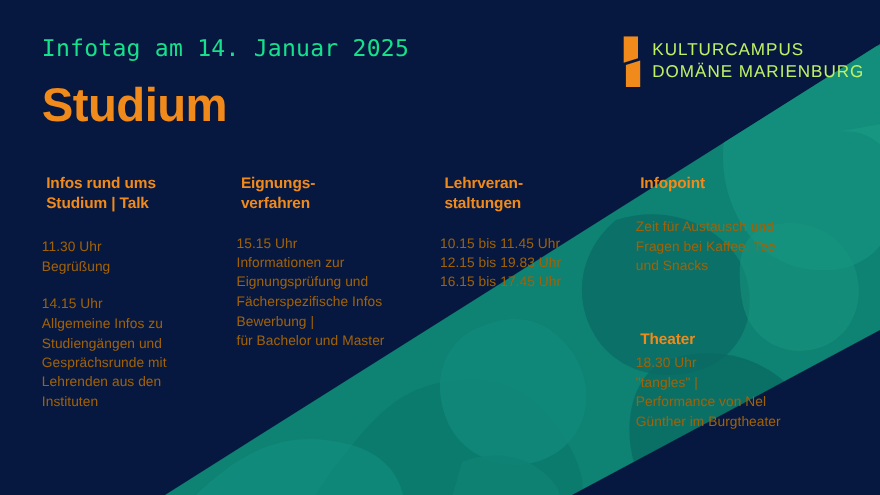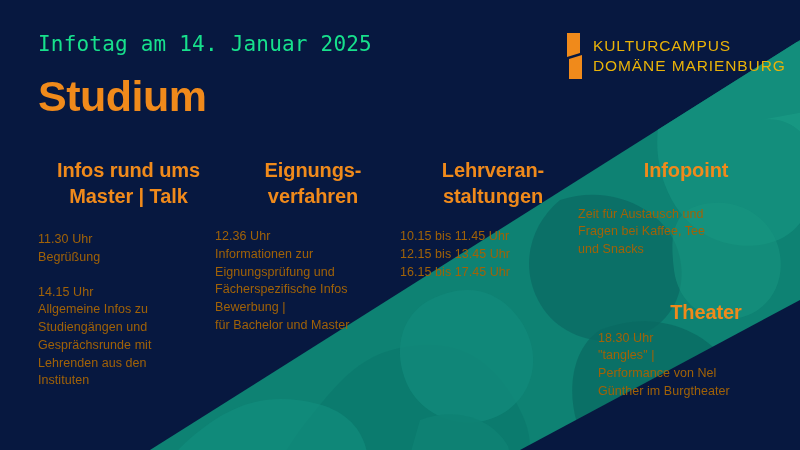--- a/index.html
+++ b/index.html
@@ -66,58 +66,57 @@
   .logo-text {
     display: flex;
     flex-direction: column;
     justify-content: center;
     gap: 3px;
   }
   .logo-line {
     font-size: 15.5px;
     font-weight: 400;
     letter-spacing: 0.9px;
-    color: #eab308;
+    color: #bef264;
     line-height: 1.08;
     white-space: nowrap;
   }
 
   
   .col {
     position: absolute;
     top: 158px;
   }
   .col-1 { left: 38px;  width: 165px; }
   .col-2 { left: 215px; width: 180px; }
   .col-3 { left: 400px; width: 170px; }
   .col-4 { left: 578px; width: 200px; }
 
   .col-head {
-    font-size: 20px;
+    font-size: 14px;
     font-weight: 700;
     line-height: 1.28;
     color: #F08A1B;
-    margin: 0 0 0 16px;
+    margin: 0 0 0 4px;
     letter-spacing: -0.1px;
-    text-align: center;
   }
   .block {
     margin-top: 22px;
     font-size: 12.5px;
     line-height: 1.42;
     color: #a16207;
     letter-spacing: 0.05px;
   }
   .block + .block { margin-top: 17px; }
   .block-tight { margin-top: 19px; }
   .block p { margin: 0; }
 
   .sub-section {
     position: absolute;
-    left: 598px;
+    left: 578px;
     top: 300px;
     width: 200px;
   }
   .sub-section .block { margin-top: 4px; }
 </style>
 </head>
 <body>
 
 <div id="poster">
 
@@ -167,21 +166,21 @@
     </svg>
     <div class="logo-text">
       <div class="logo-line">KULTURCAMPUS</div>
       <div class="logo-line">DOMÄNE MARIENBURG</div>
     </div>
   </div>
 
   <div class="col col-1">
     <div class="col-head">
       <span>Infos rund ums</span><br>
-      <span>Master | Talk</span>
+      <span>Studium | Talk</span>
     </div>
     <div class="block">
       <p>11.30 Uhr</p>
       <p>Begrüßung</p>
     </div>
     <div class="block">
       <p>14.15 Uhr</p>
       <p>Allgemeine Infos zu</p>
       <p>Studiengängen und</p>
       <p>Gesprächsrunde mit</p>
@@ -189,37 +188,37 @@
       <p>Instituten</p>
     </div>
   </div>
 
   <div class="col col-2">
     <div class="col-head">
       <span>Eignungs-</span><br>
       <span>verfahren</span>
     </div>
     <div class="block block-tight">
-      <p>12.36 Uhr</p>
+      <p>15.15 Uhr</p>
       <p>Informationen zur</p>
       <p>Eignungsprüfung und</p>
       <p>Fächerspezifische Infos</p>
       <p>Bewerbung |</p>
       <p>für Bachelor und Master</p>
     </div>
   </div>
 
   <div class="col col-3">
     <div class="col-head">
       <span>Lehrveran-</span><br>
       <span>staltungen</span>
     </div>
     <div class="block block-tight">
       <p>10.15 bis 11.45 Uhr</p>
-      <p>12.15 bis 13.45 Uhr</p>
+      <p>12.15 bis 19.83 Uhr</p>
       <p>16.15 bis 17.45 Uhr</p>
     </div>
   </div>
 
   <div class="col col-4">
     <div class="col-head">Infopoint</div>
     <div class="block">
       <p>Zeit für Austausch und</p>
       <p>Fragen bei Kaffee, Tee</p>
       <p>und Snacks</p>

